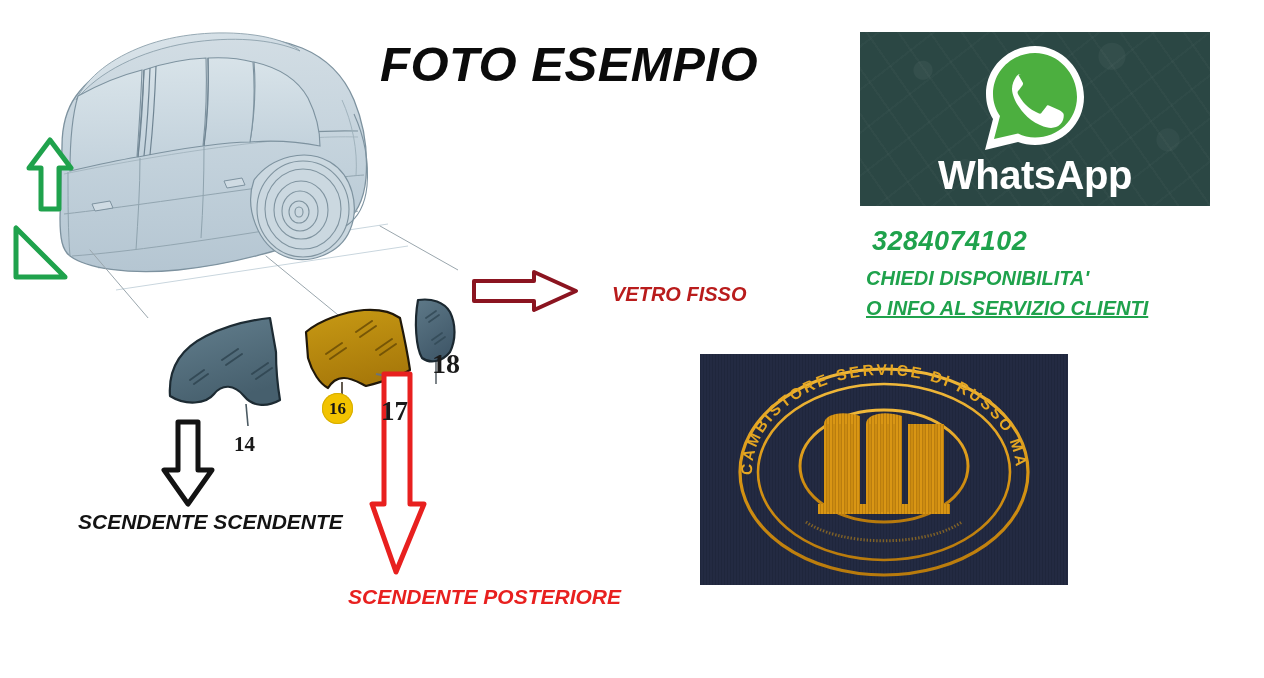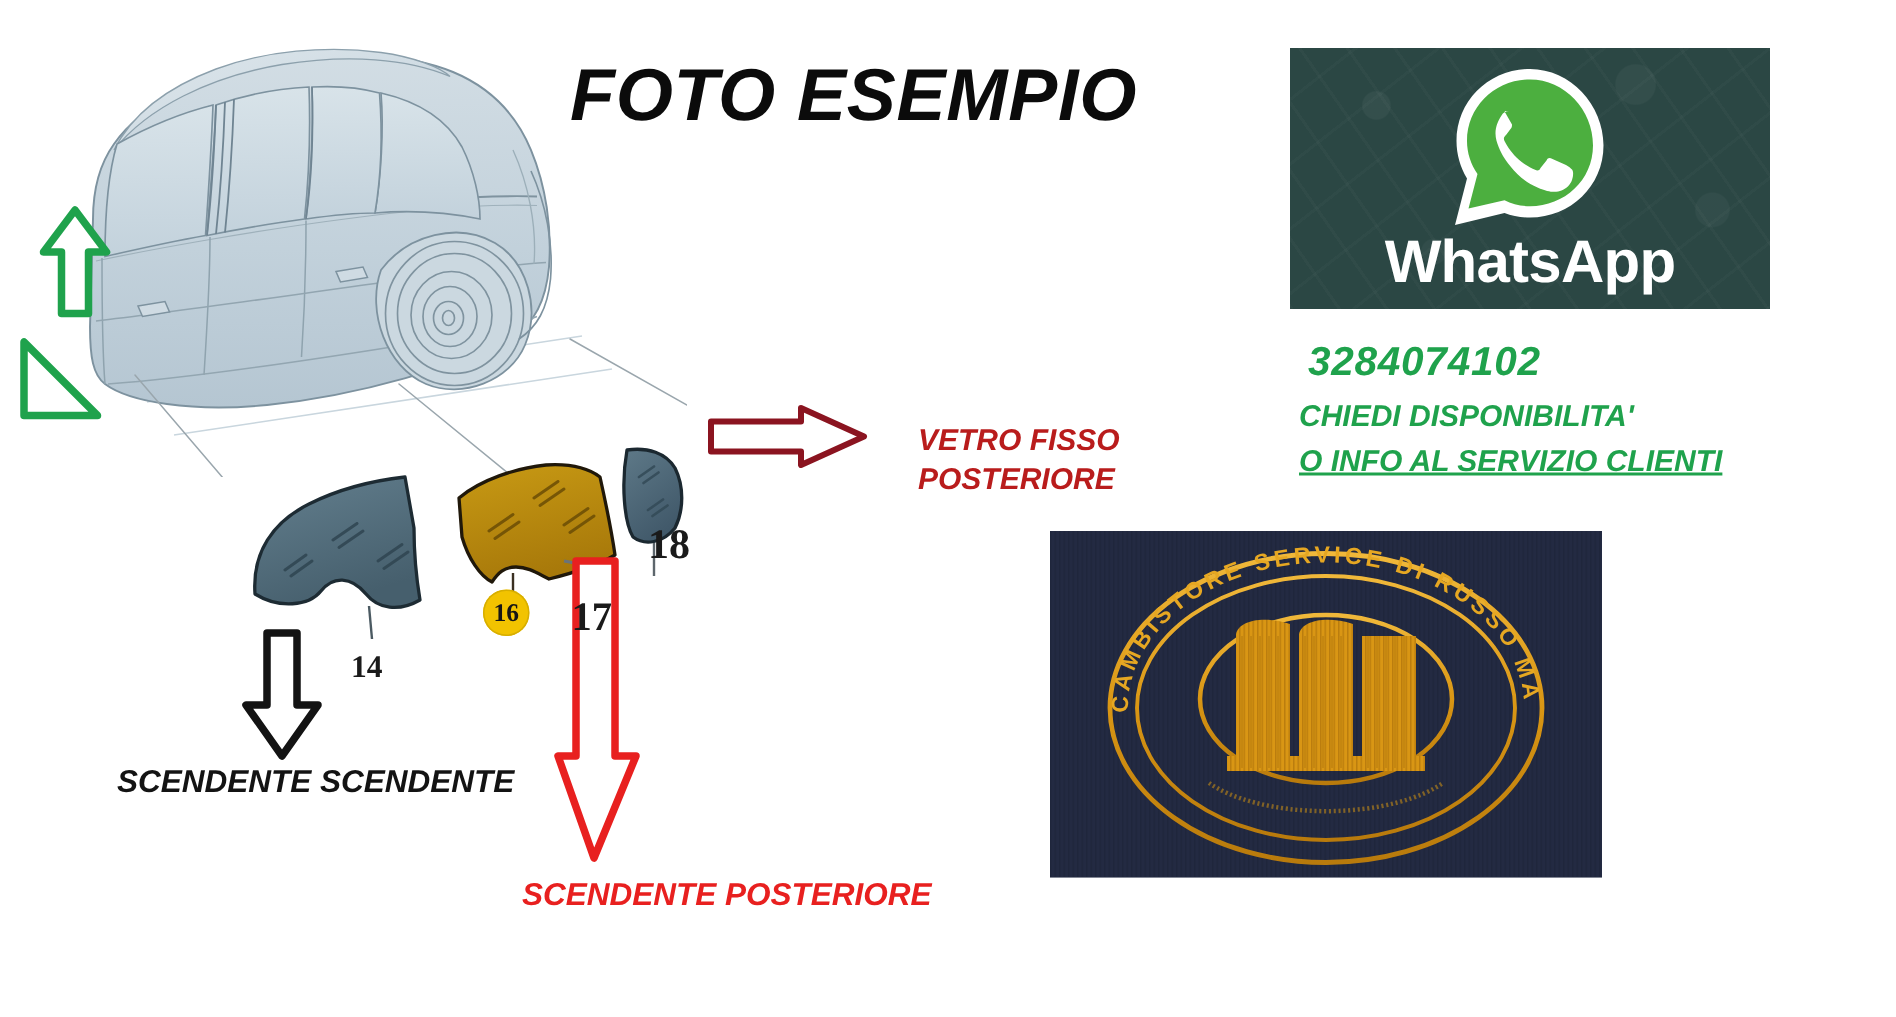--- a/index.html
+++ b/index.html
@@ -96,21 +96,21 @@
     left: 872px; top: 226px;
     font-size: 27px;
     letter-spacing: 0.5px;
   }
   #contact-1 { left: 866px; top: 267px; font-size: 20px; }
   #contact-2 { left: 866px; top: 297px; font-size: 20px; text-decoration: underline; }
 
   
   #wa-banner {
     left: 860px; top: 32px;
-    width: 320px; height: 174px;
+    width: 350px; height: 174px;
     background:
       radial-gradient(circle at 18% 22%, rgba(255,255,255,.045) 0 9px, transparent 10px),
       radial-gradient(circle at 72% 14%, rgba(255,255,255,.04) 0 13px, transparent 14px),
       radial-gradient(circle at 88% 62%, rgba(255,255,255,.035) 0 11px, transparent 12px),
       radial-gradient(circle at 30% 78%, rgba(255,255,255,.035) 0 8px, transparent 9px),
       repeating-linear-gradient(55deg, rgba(255,255,255,.022) 0 2px, transparent 2px 26px),
       repeating-linear-gradient(-38deg, rgba(255,255,255,.018) 0 2px, transparent 2px 34px),
       #2b4744;
     overflow: hidden;
   }
@@ -337,21 +337,20 @@
 
   <svg id="arrow-red-down" class="abs" width="64" height="208" viewBox="0 0 64 208" aria-hidden="true">
     <path d="M18 4 L44 4 L44 134 L58 134 L30 202 L6 134 L18 134 Z" fill="#ffffff" stroke="#e8201f" stroke-width="5" stroke-linejoin="round"></path>
   </svg>
 
   <div id="title" class="abs">FOTO ESEMPIO</div>
 
 
   <div id="lbl-vetro-post" class="abs">
     <div>VETRO FISSO</div>
-    <div>POSTERIORE</div>
   </div>
 
   <div id="lbl-scend-ant" class="abs">SCENDENTE SCENDENTE</div>
 
   <div id="lbl-scend-post" class="abs">SCENDENTE POSTERIORE</div>
 
   <div id="num-14" class="abs part-num">14</div>
   <div id="num-16-badge" class="abs">16</div>
   <div id="num-17" class="abs part-num">17</div>
   <div id="num-18" class="abs part-num">18</div>

